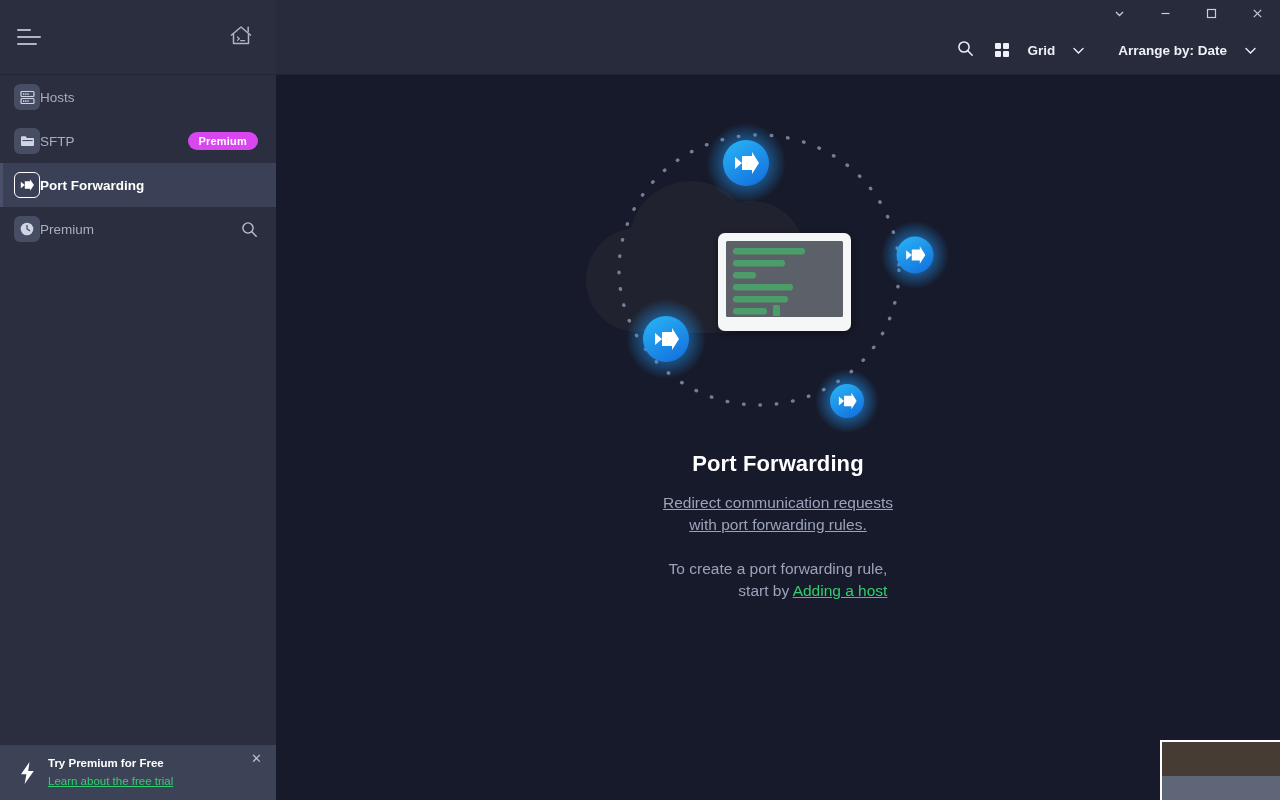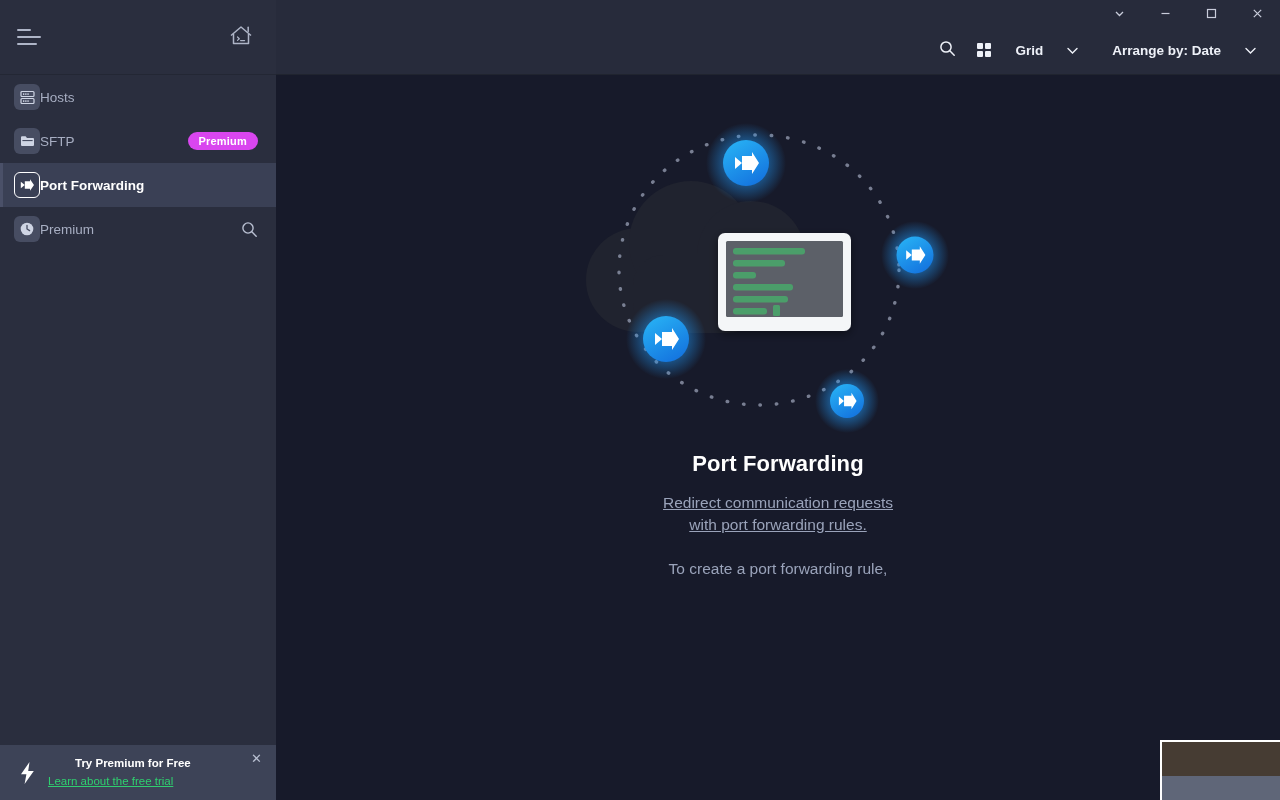--- a/index.html
+++ b/index.html
@@ -25,21 +25,21 @@
 
   
   .toolbar {
     position:absolute; left:276px; top:26px; right:0; height:49px;
     background:#272b3b;
     display:flex; align-items:center; justify-content:flex-end;
     padding-right:16px; gap:0px;
     border-bottom:1px solid #20242f;
   }
   .tb-item {
-    display:flex; align-items:center; gap:24px;
+    display:flex; align-items:center; gap:18px;
     color:#eef1f8; font-size:13.5px; font-weight:bold;
     padding:5px 8px; border-radius:3px;
   }
   .tb-search { padding:5px 7px; margin-right:6px; }
   .grid-glyph { display:grid; grid-template-columns:6px 6px; grid-template-rows:6px 6px; gap:2px; }
   .grid-glyph i { background:#eef1f8; display:block; border-radius:1px; }
   .tb-gap { width:18px; }
 
   
   .sidebar {
@@ -82,21 +82,21 @@
   .sb-search { color:#b9c0d2; display:flex; align-items:center; }
 
   
   .promo {
     position:absolute; left:0; bottom:0; width:276px; height:55px;
     background:#3d4357;
     display:flex; align-items:center; padding:0 14px 0 12px;
   }
   .promo-bolt { width:30px; display:flex; justify-content:center; color:#fff; }
   .promo-txt { flex:1; padding-left:6px; }
-  .promo-title { color:#ffffff; font-size:11.5px; font-weight:bold; line-height:15px;margin-left:27px; }
+  .promo-title { color:#ffffff; font-size:11.5px; font-weight:bold; line-height:15px; }
   .promo-link { color:#2fcf6f; font-size:11.5px; text-decoration:underline; line-height:16px; display:inline-block;}
   .promo-close { color:#b9c0d2; font-size:13px; align-self:flex-start; padding-top:6px; }
 
   
   .main {
     position:absolute; left:276px; top:75px; right:0; bottom:0;
     background:#171a2a; overflow:hidden;
   }
   .empty-wrap {
     position:absolute; left:0; right:0; top:0;
@@ -212,20 +212,21 @@
 
       <div class="e-title">Port Forwarding</div>
 
       <div class="e-sub">
         <div>Redirect communication requests</div>
         <div>with port forwarding rules.</div>
       </div>
 
       <div class="e-cta">
         <div>To create a port forwarding rule,</div>
+        <div><span>start by </span><a class="e-link" href="#">Adding a host</a></div>
       </div>
 
     </div>
 
     <div class="thumb">
       <div class="thumb-img">
         <div class="thumb-sky"></div>
         <div class="thumb-ground"></div>
       </div>
     </div>

